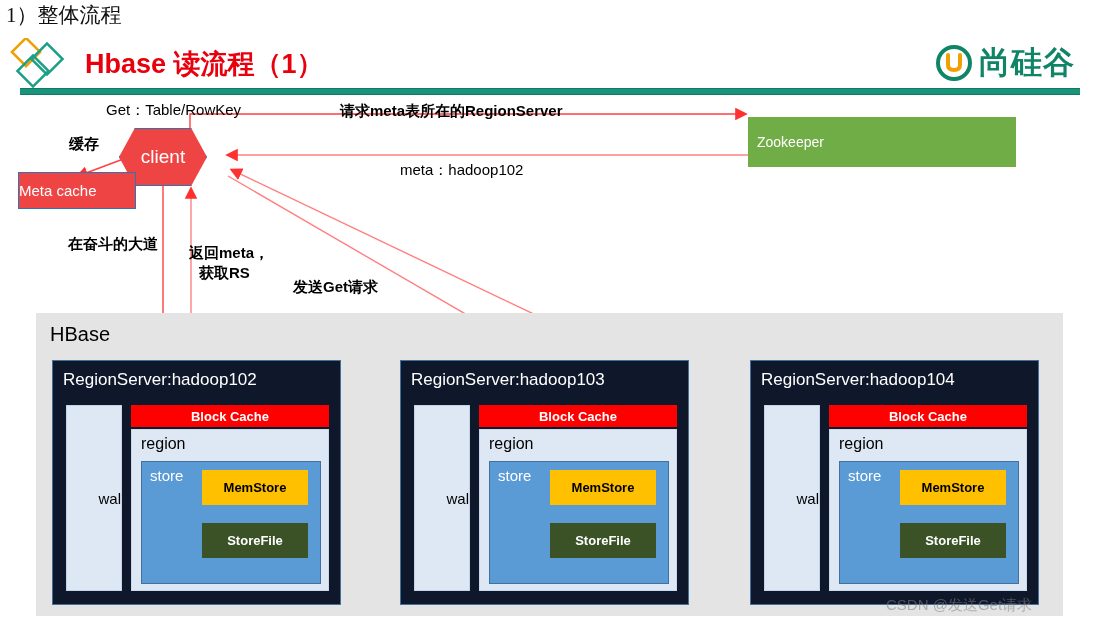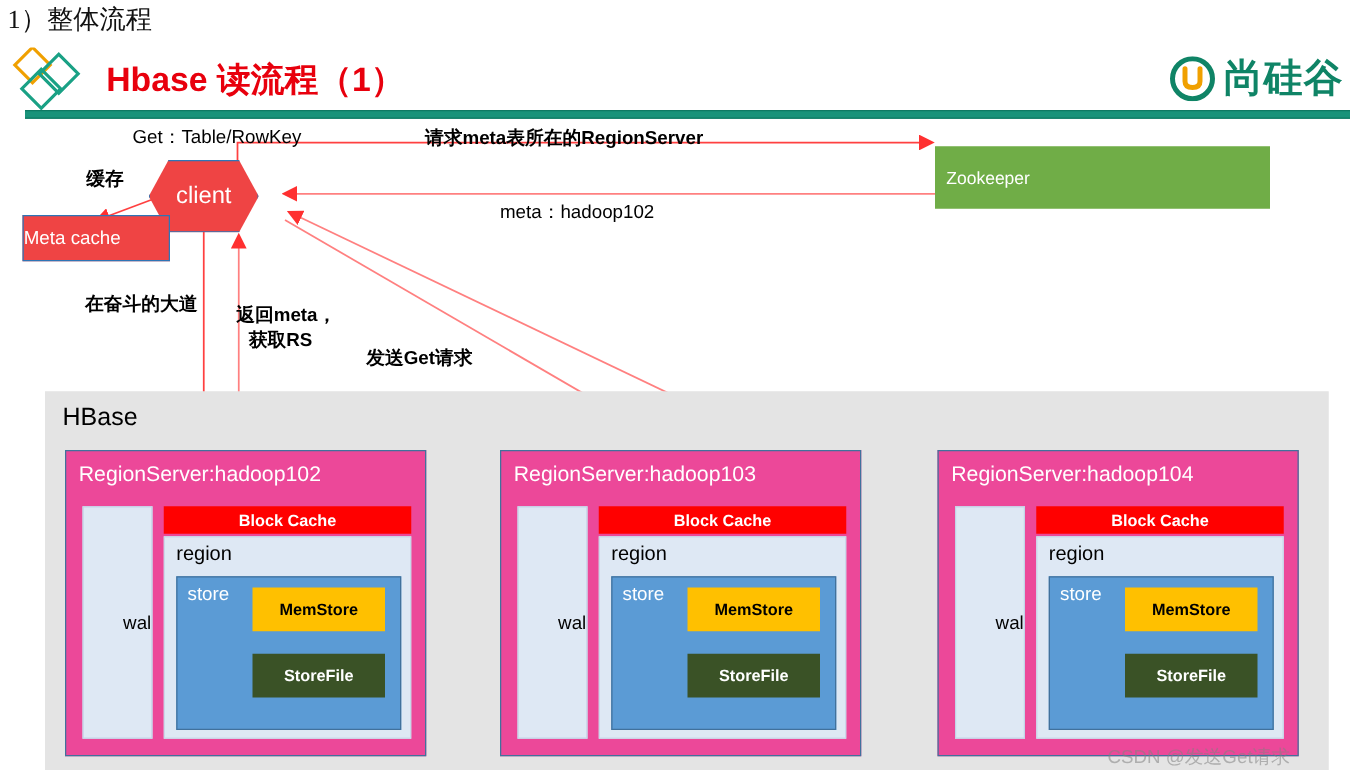--- a/index.html
+++ b/index.html
@@ -153,21 +153,21 @@
     font-weight: normal;
     color: #000;
   }
 
   
   .rs {
     position: absolute;
     top: 360px;
     width: 289px;
     height: 245px;
-    background: #ec4899;
+    background: #0f172a;
     border: 1px solid #41719c;
     box-sizing: border-box;
   }
   .rs-title {
     position: absolute;
     left: 10px;
     top: 9px;
     font-size: 17px;
     color: #fff;
     white-space: nowrap;

